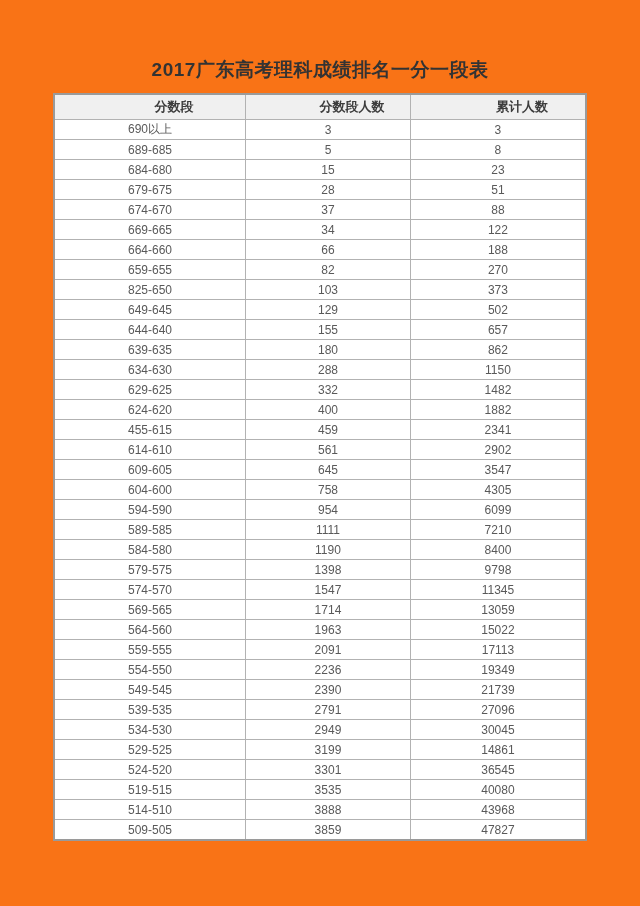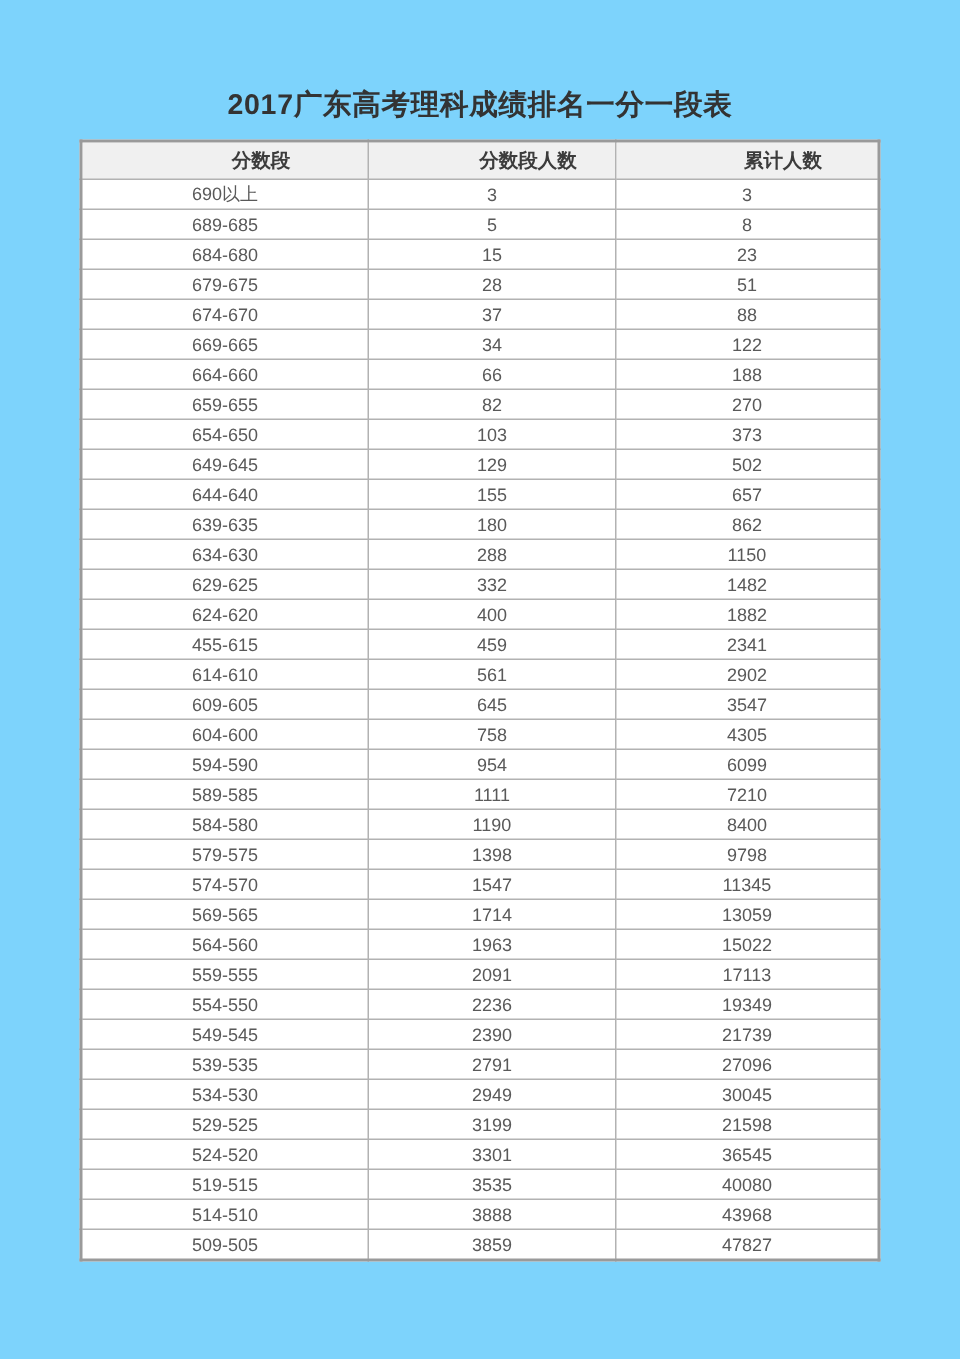--- a/index.html
+++ b/index.html
@@ -9,21 +9,21 @@
   }
   body {
     width: 640px;
     height: 906px;
     font-family: "Liberation Sans", "DejaVu Sans", sans-serif;
   }
   .page {
     position: relative;
     width: 640px;
     height: 906px;
-    background: #7dd3fc;
+    background: #f97316;
     overflow: hidden;
   }
   .title {
     position: absolute;
     top: 57px;
     left: 0;
     width: 100%;
     text-align: center;
     font-size: 19px;
     font-weight: bold;
@@ -129,21 +129,21 @@
       <td>188</td>
     </tr>
 
     <tr>
       <td>659-655</td>
       <td>82</td>
       <td>270</td>
     </tr>
 
     <tr>
-      <td>654-650</td>
+      <td>825-650</td>
       <td>103</td>
       <td>373</td>
     </tr>
 
     <tr>
       <td>649-645</td>
       <td>129</td>
       <td>502</td>
     </tr>
 
@@ -271,21 +271,21 @@
 
     <tr>
       <td>534-530</td>
       <td>2949</td>
       <td>30045</td>
     </tr>
 
     <tr>
       <td>529-525</td>
       <td>3199</td>
-      <td>21598</td>
+      <td>14861</td>
     </tr>
 
     <tr>
       <td>524-520</td>
       <td>3301</td>
       <td>36545</td>
     </tr>
 
     <tr>
       <td>519-515</td>

